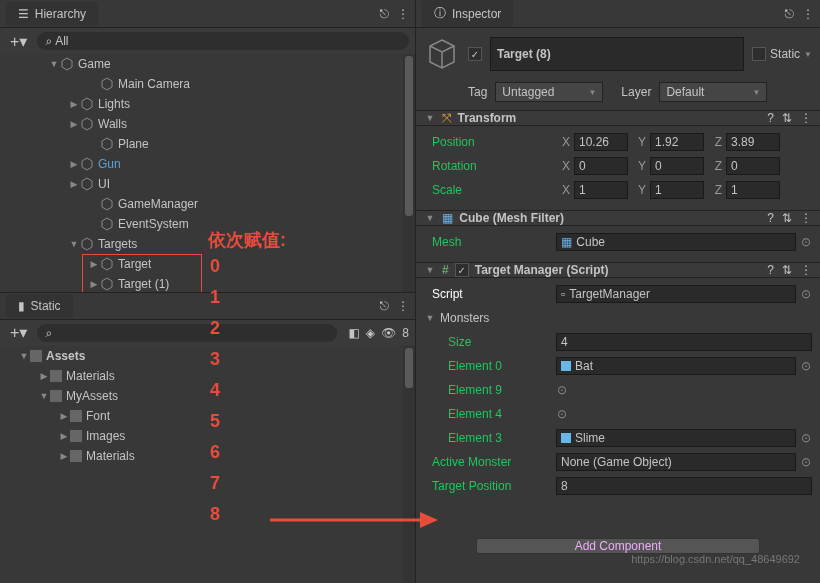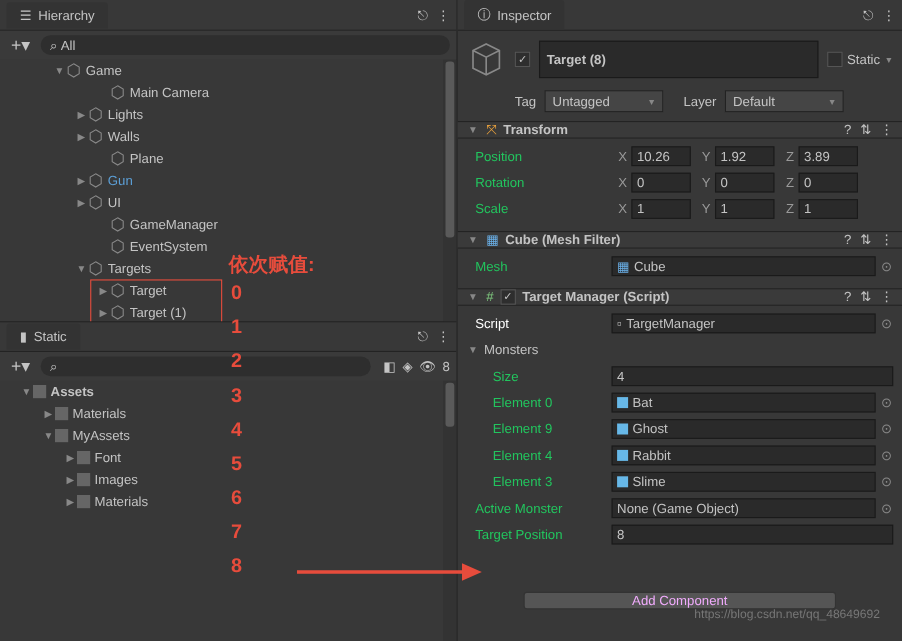--- a/index.html
+++ b/index.html
@@ -371,32 +371,24 @@
         <div class="frow">
           <span class="flabel" style="padding-left:24px">Element 0</span>
           <div class="ofld">
             <span class="mini-cube"></span>
             <span>Bat</span>
           </div>
           <span class="circ">⊙</span>
         </div>
         <div class="frow">
           <span class="flabel" style="padding-left:24px">Element 9</span>
-          <div class="ofld">
-            <span class="mini-cube"></span>
-            <span>Ghost</span>
-          </div>
           <span class="circ">⊙</span>
         </div>
         <div class="frow">
           <span class="flabel" style="padding-left:24px">Element 4</span>
-          <div class="ofld">
-            <span class="mini-cube"></span>
-            <span>Rabbit</span>
-          </div>
           <span class="circ">⊙</span>
         </div>
         <div class="frow">
           <span class="flabel" style="padding-left:24px">Element 3</span>
           <div class="ofld">
             <span class="mini-cube"></span>
             <span>Slime</span>
           </div>
           <span class="circ">⊙</span>
         </div>

